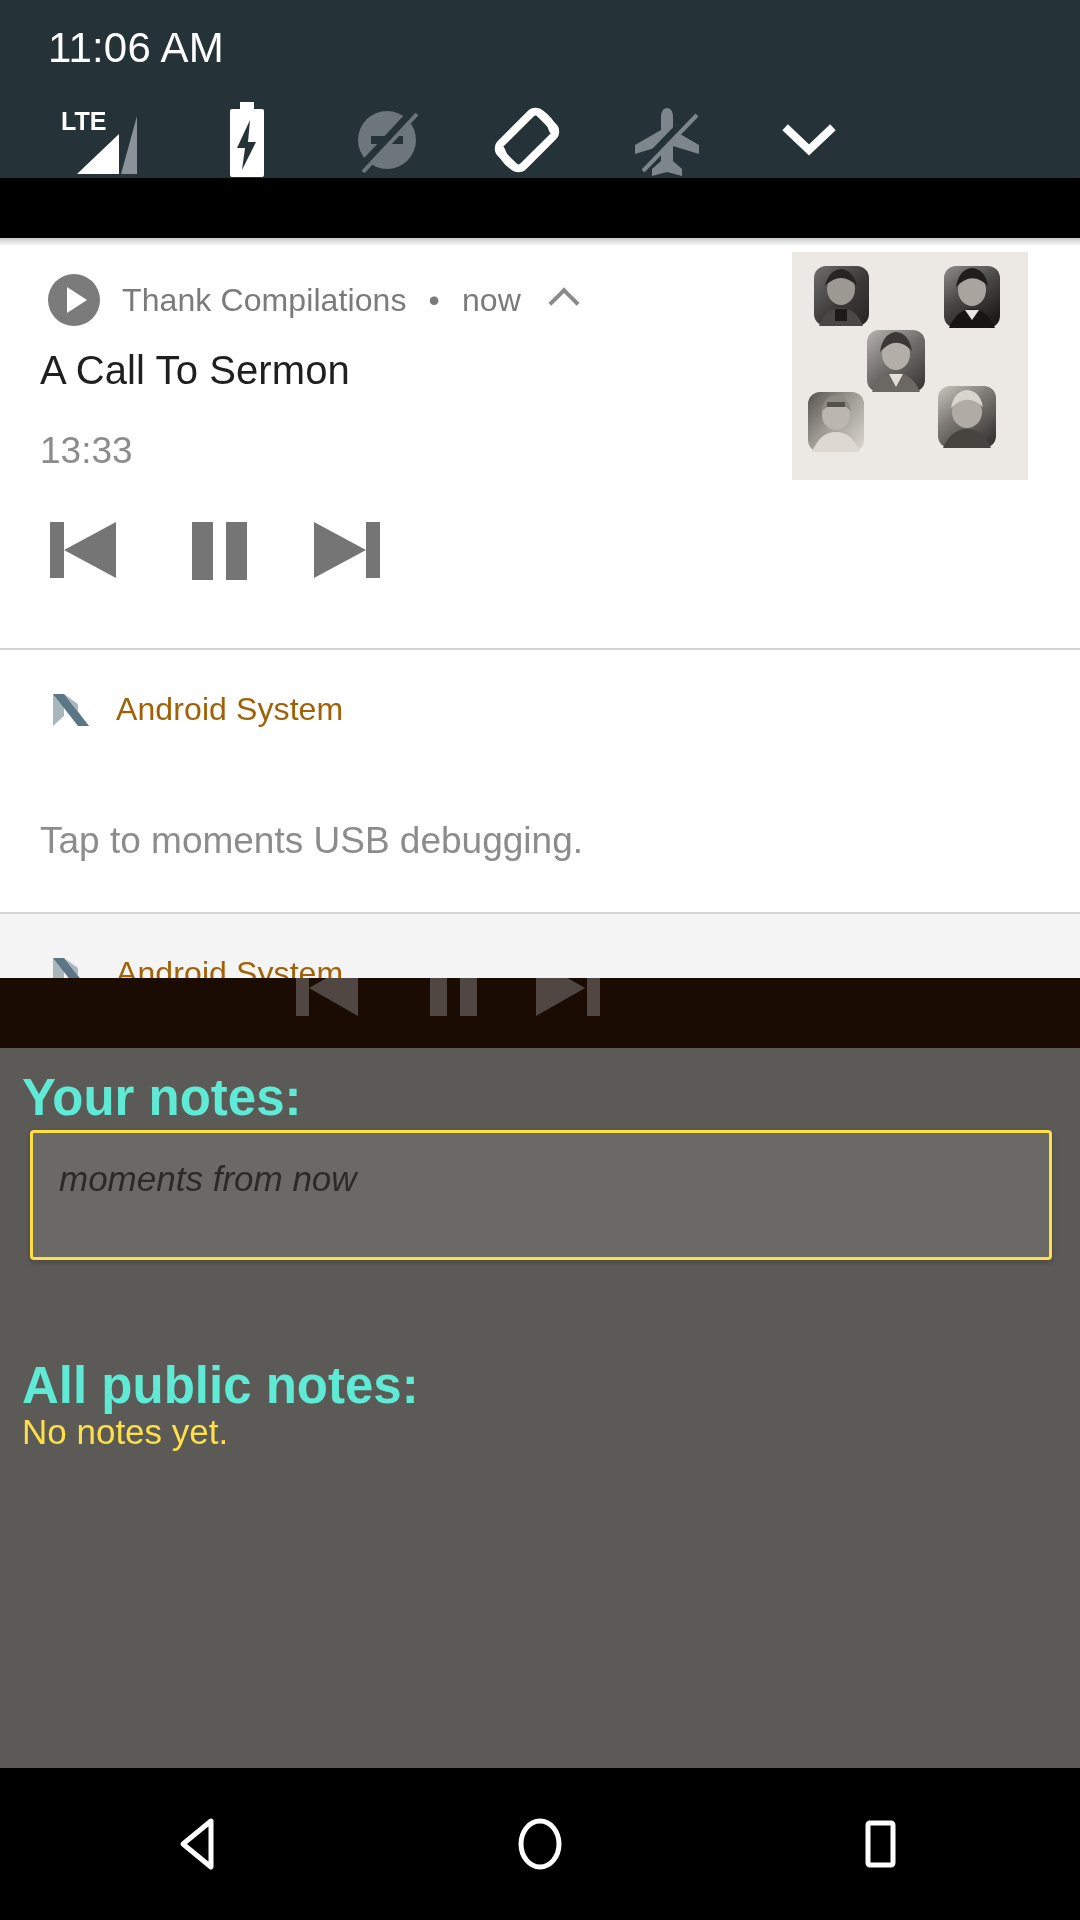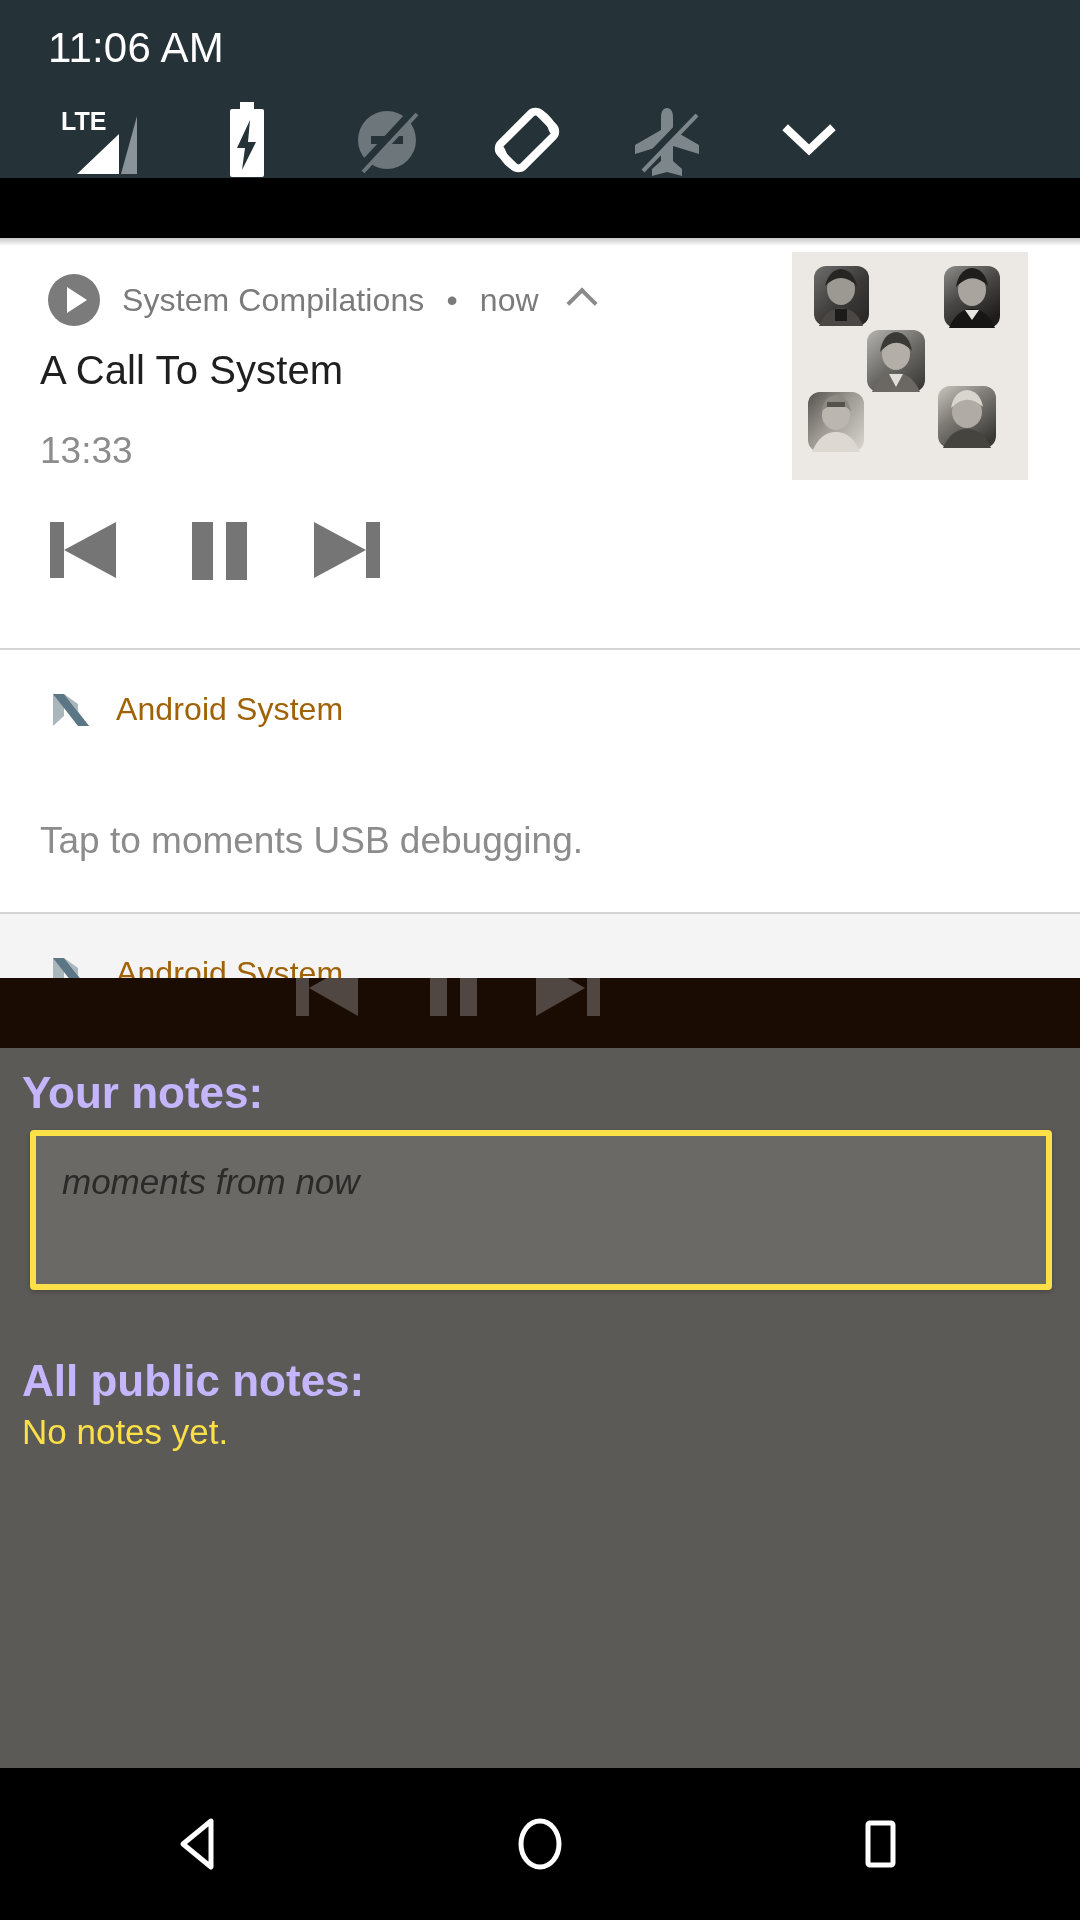--- a/index.html
+++ b/index.html
@@ -138,30 +138,30 @@
   }
   .app-topband {
     position:absolute; left:0; top:0; width:1080px; height:70px;
     background:#1b0c03; overflow:hidden;
   }
   .ghost-ctrl {
     position:absolute; top:-38px; opacity:0.42;
   }
   .section-head {
     position:absolute; left:22px;
-    font-size:44px; font-weight:700; color:#c4b5fd;
+    font-size:51px; font-weight:700; color:#5eead4;
   }
   .section-sub {
     position:absolute; left:22px;
     font-size:35px; color:#fde047;
   }
   .note-card {
     position:absolute; left:30px; top:152px;
-    width:1022px; height:160px;
-    background:#6a6966; border:6px solid #fde047; border-radius:4px;
+    width:1022px; height:130px;
+    background:#6a6966; border:3px solid #fde047; border-radius:4px;
     box-shadow:0 2px 5px rgba(0,0,0,0.22);
   }
   .note-time {
     position:absolute; left:26px; top:26px;
     font-size:35px; font-style:italic; color:#2b2a28;
   }
   .note-body {
     position:absolute; left:26px; top:90px;
     font-size:37px; color:#232220;
   }
@@ -241,27 +241,27 @@
     </div>
   </div>
 
   <div class="shade-shadow"></div>
 
   <div class="shade">
 
     <div class="notif media">
       <div class="notif-header">
         <span class="badge-play"></span>
-        <span class="app-name">System Compilations</span>
+        <span class="app-name">Thank Compilations</span>
         <span class="app-name">•</span>
         <span class="app-name">now</span>
         <span class="chev-up"></span>
       </div>
 
-      <div class="notif-title" style="top:110px;">A Call To System</div>
+      <div class="notif-title" style="top:110px;">A Call To Sermon</div>
       <div class="notif-sub" style="top:192px;">13:33</div>
 
       <div class="transport">
         <div class="tbtn t-prev"></div>
         <div class="tbtn t-pause"></div>
         <div class="tbtn t-next"></div>
       </div>
 
       <div class="artwork">
         <svg width="236" height="228" viewBox="0 0 236 228">

